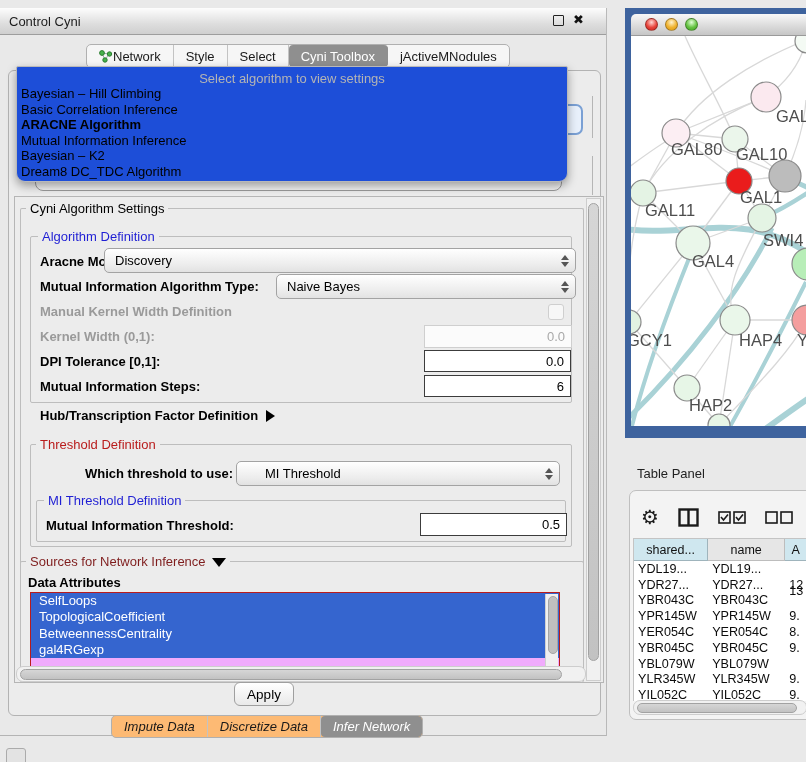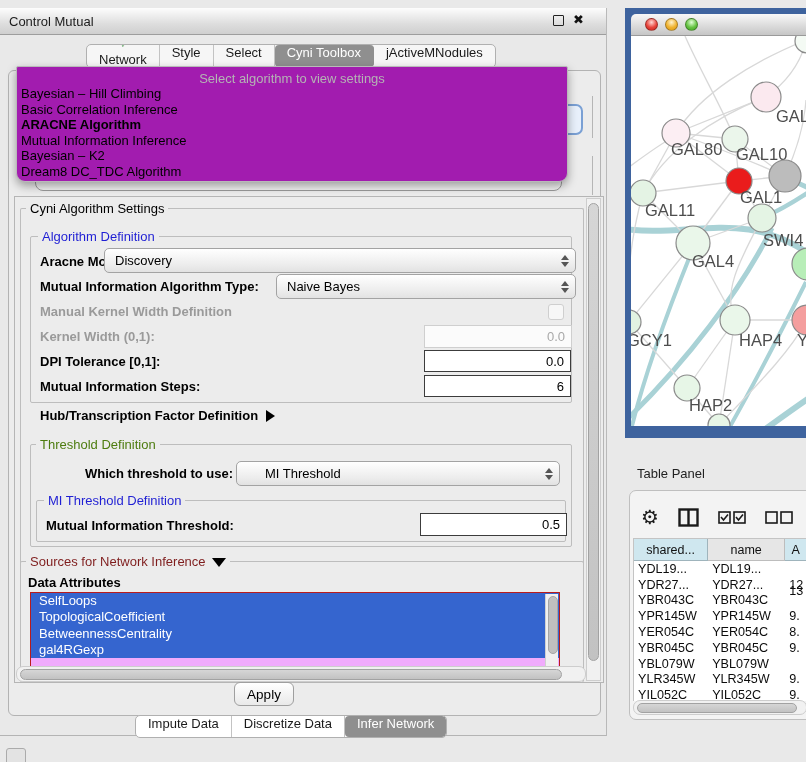--- a/index.html
+++ b/index.html
@@ -16,47 +16,47 @@
   #cp-titlebar{left:0;top:0;width:100%;height:26px;
     background:linear-gradient(#fdfdfd,#dedede 60%,#cfcfcf);
     border-bottom:1px solid #9d9d9d;display:flex;align-items:center;}
   #cp-title{font-size:13px;color:#1c1c1c;padding-left:9px;}
   #cp-winbtns{position:absolute;right:22px;top:6px;display:flex;gap:9px;align-items:center;}
   .float-box{width:9px;height:9px;border:1.6px solid #222;border-radius:1px;}
   .close-x{font-size:13px;font-weight:bold;color:#111;line-height:12px;}
   
   #tab-row{left:86px;top:36px;height:22px;display:flex;align-items:stretch;
     border:1px solid #b0b0b0;border-radius:5px;background:#f6f6f6;overflow:hidden;}
-  .seg{display:flex;align-items:center;gap:5px;padding:0 12px;font-size:13px;color:#1a1a1a;
-    border-right:1px solid #c3c3c3;white-space:nowrap;flex-direction:column;}
+  .seg{display:flex;align-items:center;padding:0 12px;font-size:13px;color:#1a1a1a;
+    border-right:1px solid #c3c3c3;white-space:nowrap;}
   .seg:last-child{border-right:none;}
   .seg.sel{background:#8f8f8f;color:#fff;border-right-color:#8f8f8f;border-radius:4px;}
   
   #main-panel{left:8px;top:62px;width:591px;height:644px;background:#ececec;
     border:1px solid #b3b3b3;border-radius:6px;}
   
   .frag-line{background:#b5b5b5;}
   #frag-combo{left:35px;top:150px;width:513px;height:31px;border:1px solid #9a9a9a;
     border-radius:8px;background:#f2f2f2;color:#9a9a9a;font-size:13px;
     display:flex;align-items:center;padding-left:12px;z-index:1;}
   #frag-bluecombo{left:545px;top:96px;width:34px;height:27px;border:2px solid #7aa0d4;
     border-radius:7px;background:#e8f0fb;z-index:1;}
   
-  #algo-popup{left:16px;top:58px;width:550px;height:114px;background:#a21caf;
+  #algo-popup{left:16px;top:58px;width:550px;height:114px;background:#1d4ed8;
     border:1px solid #b9b9b9;border-radius:2px 2px 9px 9px;
     box-shadow:0 4px 10px rgba(0,0,0,.35);z-index:10;}
   #algo-popup-header{text-align:center;color:#b4b4b4;font-size:13px;padding-top:4px;height:15px;}
   .algo-item{font-size:13px;color:#000;line-height:15.6px;padding-left:4px;white-space:nowrap;}
   .algo-item.bold{font-weight:bold;}
   
   #viewport{left:14px;top:188px;width:588px;height:485px;border:1px solid #b5b5b5;background:#ececec;}
   .groupbox{position:absolute;border:1px solid #bdbdbd;border-radius:2px;}
   .group-title{position:absolute;background:#ececec;padding:0 4px;font-size:13px;white-space:nowrap;}
   .blue-title{color:#1f1fd4;}
-  .green-title{color:#4d7c0f;}
+  .green-title{color:#b91c1c;}
   .lbl{position:absolute;font-size:13px;font-weight:bold;color:#000;white-space:nowrap;}
   .lbl.dis{color:#9a9a9a;}
   .combo{position:absolute;border:1px solid #a3a3a3;border-radius:5px;
     background:linear-gradient(#ffffff,#ececec 70%,#e2e2e2);
     display:flex;align-items:center;font-size:13px;color:#000;padding-left:10px;}
   .combo .stepper{position:absolute;right:6px;top:0;bottom:0;display:flex;flex-direction:column;justify-content:center;gap:2px;align-items:center;}
   .tri-up{width:0;height:0;border-left:4px solid transparent;border-right:4px solid transparent;border-bottom:5px solid #555;}
   .tri-dn{width:0;height:0;border-left:4px solid transparent;border-right:4px solid transparent;border-top:5px solid #555;}
   .tfield{position:absolute;background:#fff;border:1.5px solid #3c3c3c;font-size:13px;
     display:flex;align-items:center;justify-content:flex-end;padding-right:6px;color:#000;}
@@ -70,22 +70,22 @@
   #attr-scroll{position:absolute;right:1px;top:1px;width:12px;height:72px;background:#f0f0f0;border-left:1px solid #d0d0d0;}
   #attr-thumb{position:absolute;left:1.5px;top:2px;width:8px;height:56px;background:#c0c0c0;border-radius:5px;border:1px solid #a5a5a5;}
   
   .sb-track{position:absolute;background:#f1f1f1;border:1px solid #cdcdcd;border-radius:7px;}
   .sb-thumb{position:absolute;background:linear-gradient(#d6d6d6,#c2c2c2);border:1px solid #a2a2a2;border-radius:6px;}
   
   #apply-btn{left:234px;top:674px;width:58px;height:22px;border:1px solid #9f9f9f;border-radius:6px;
     background:linear-gradient(#ffffff,#e9e9e9);display:flex;align-items:center;justify-content:center;
     font-size:13.5px;color:#000;}
   
-  #bottom-tabs{left:135px;top:707px;height:21px;display:flex;align-items:stretch;
-    border:1px solid #b0b0b0;border-radius:5px;background:#ffffff;overflow:hidden;}
+  #bottom-tabs{left:111px;top:707px;height:21px;display:flex;align-items:stretch;
+    border:1px solid #b0b0b0;border-radius:5px;background:#fdba74;overflow:hidden;font-style:italic;}
   
   #corner-box{left:6px;top:748px;width:18px;height:16px;border:1px solid #ababab;background:#e3e3e3;border-radius:3px;}
   
   #net-frame{left:625px;top:8px;width:181px;height:430px;background:#3e639e;}
   #net-titlebar{left:631px;top:14px;width:175px;height:22px;
     background:linear-gradient(#f8f8f8,#d2d2d2 75%,#c6c6c6);
     border-bottom:1px solid #9a9a9a;border-top-left-radius:5px;display:flex;align-items:center;gap:7px;padding-left:14px;box-sizing:border-box;}
   .light{width:13px;height:13px;border-radius:50%;border:1px solid rgba(0,0,0,.3);box-sizing:border-box;}
   #light-red{background:radial-gradient(circle at 50% 30%,#ffd8d4 0%,#e8453c 55%,#c2211a);}
   #light-yellow{background:radial-gradient(circle at 50% 30%,#fff3cf 0%,#f0b32e 55%,#d89618);}
@@ -106,21 +106,21 @@
   .td{box-sizing:border-box;font-size:12.6px;color:#0c0c0c;overflow:hidden;white-space:nowrap;padding-left:4px;}
   #tp-hscroll{left:633px;top:700px;width:172px;height:13px;}
   
   svg{display:block;}
 </style>
 </head>
 <body>
 
 <div class="abs" id="cp-window">
   <div class="abs" id="cp-titlebar">
-    <span id="cp-title">Control Mutual</span>
+    <span id="cp-title">Control Cyni</span>
     <span id="cp-winbtns">
       <span class="float-box"></span>
       <span class="close-x">✖</span>
     </span>
   </div>
 
   <div class="abs" id="tab-row">
       <div class="seg">
         <svg width="14" height="13" viewBox="0 0 14 13">
           <line x1="3" y1="3" x2="10" y2="4" stroke="#9aa" stroke-width="1"></line>

